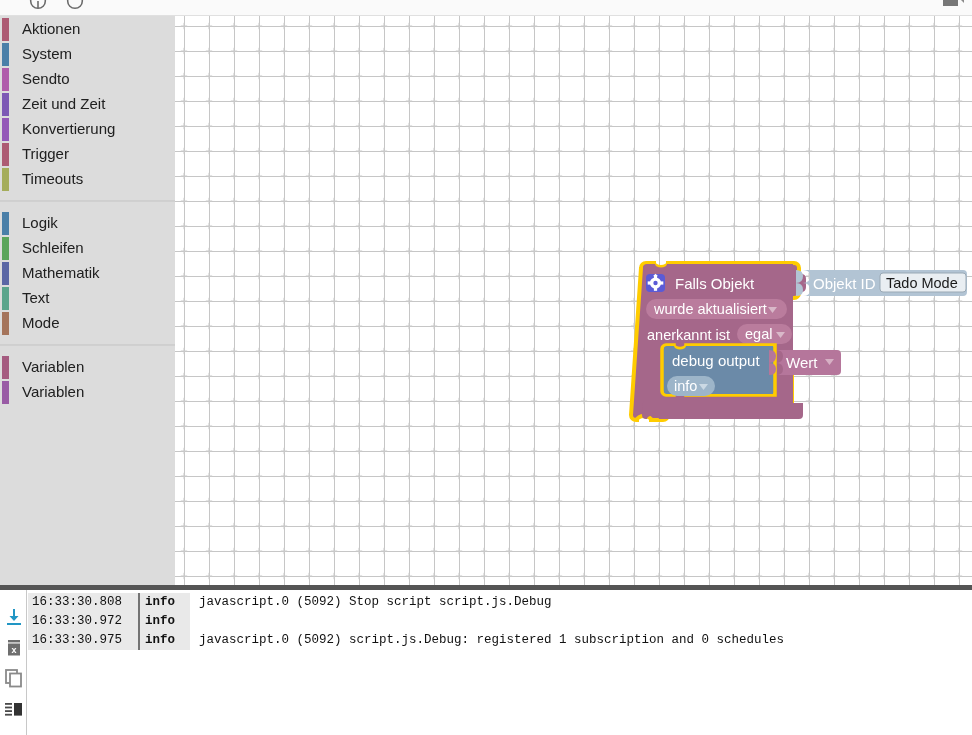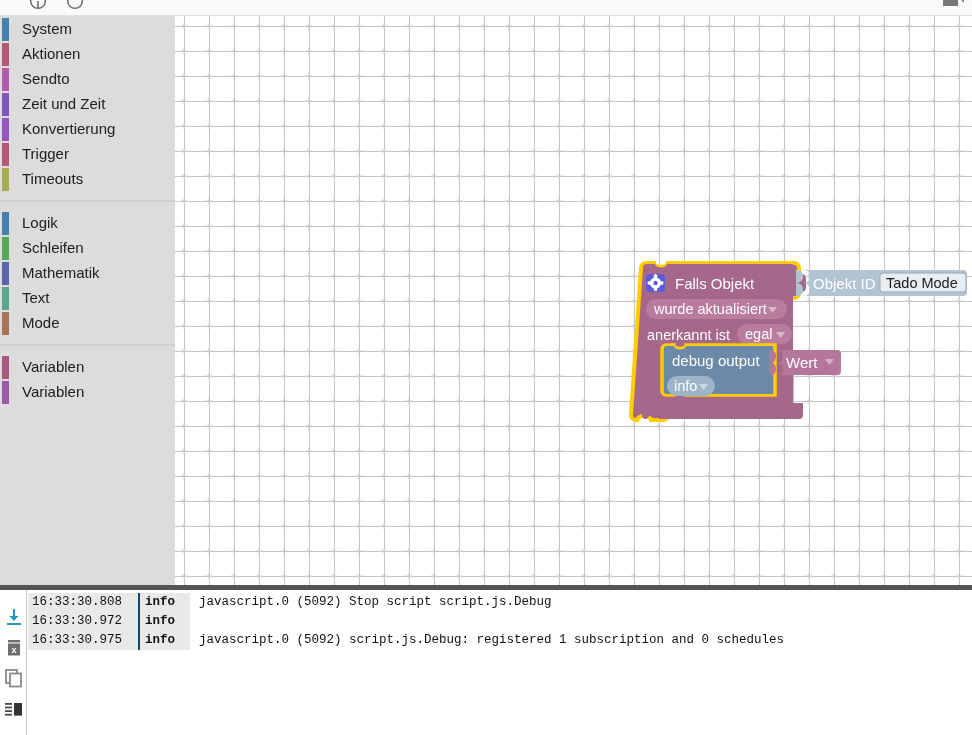--- a/index.html
+++ b/index.html
@@ -180,21 +180,21 @@
     color: #111111;
     white-space: nowrap;
   }
   .log-ts {
     width: 112px;
     padding-left: 4px;
     box-sizing: border-box;
     background: #e9e9e9;
     height: 19px;
     line-height: 19px;
-    border-right: 2px solid #0c4a6e;
+    border-right: 2px solid #737373;
   }
   .log-level {
     width: 52px;
     padding-left: 5px;
     box-sizing: border-box;
     background: #e9e9e9;
     height: 19px;
     line-height: 19px;
     font-weight: bold;
     border-right: 2px solid #ffffff;
@@ -227,26 +227,26 @@
         <rect x="3" y="2" width="15" height="8" fill="#777777"></rect>
         <path d="M18 1 L24 1 L24 7 Z" fill="#8a8a8a"></path>
       </svg>
     </div>
   </div>
 
   <div class="toolbox">
 
     <div class="tb-group">
       <div class="tb-row">
+        <span class="tb-swatch" style="background: rgb(173, 91, 115);"></span>
+        <span class="tb-label">Aktionen</span>
+      </div>
+      <div class="tb-row">
         <span class="tb-swatch" style="background: rgb(74, 127, 168);"></span>
         <span class="tb-label">System</span>
-      </div>
-      <div class="tb-row">
-        <span class="tb-swatch" style="background: rgb(173, 91, 115);"></span>
-        <span class="tb-label">Aktionen</span>
       </div>
       <div class="tb-row">
         <span class="tb-swatch" style="background: rgb(176, 92, 171);"></span>
         <span class="tb-label">Sendto</span>
       </div>
       <div class="tb-row">
         <span class="tb-swatch" style="background: rgb(125, 89, 181);"></span>
         <span class="tb-label">Zeit und Zeit</span>
       </div>
       <div class="tb-row">

